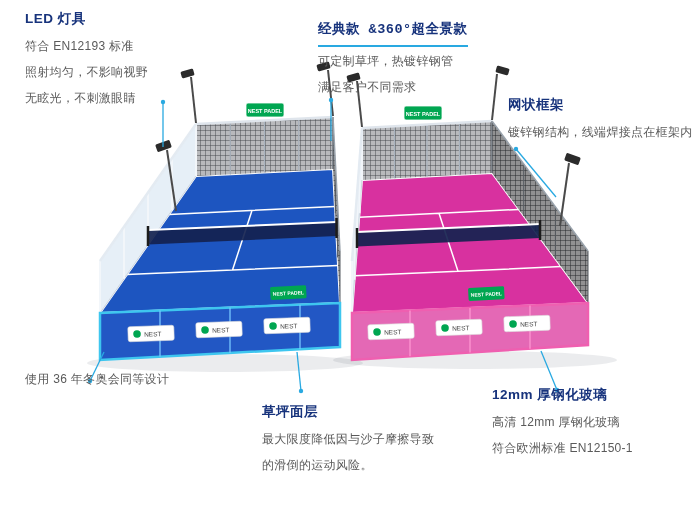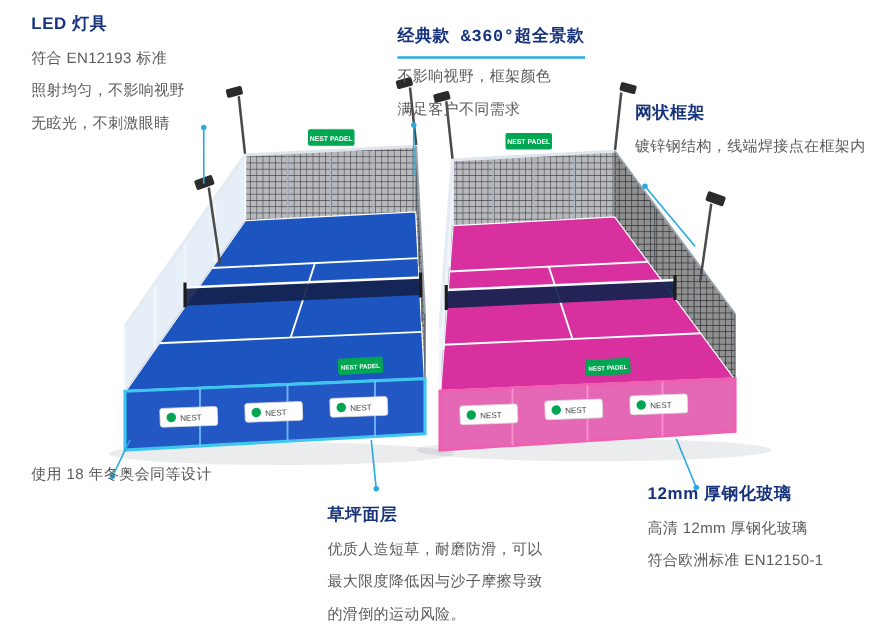--- a/index.html
+++ b/index.html
@@ -12,24 +12,24 @@
   .anno h3{
     font-size:13.5px;font-weight:bold;color:#17337c;margin:0 0 10px 0;
     letter-spacing:.5px;white-space:nowrap;
   }
   .anno p{
     font-size:12px;color:#5a5a5a;margin:0 0 9px 0;white-space:nowrap;letter-spacing:.3px;
   }
   .g-led{left:25px;top:10px;}
   .g-classic{left:318px;top:20px;font-family:Liberation Mono, monospace;}
   .g-classic h3{display:inline-block;padding-bottom:7px;border-bottom:2px solid #29a9e1;margin-bottom:6px;}
-  .g-mesh{left:508px;top:81px;}
+  .g-mesh{left:508px;top:96px;}
   .g-pillar{left:25px;top:371px;}
   .g-turf{left:262px;top:403px;}
-  .g-glass{left:518px;top:386px;}
+  .g-glass{left:492px;top:386px;}
 </style>
 </head>
 <body>
 
 <div class="canvas">
 
   <svg class="court-layer" viewBox="0 0 700 513">
     <defs>
       <pattern id="mesh" width="5" height="5" patternUnits="userSpaceOnUse">
         <rect width="5" height="5" fill="rgba(60,64,70,0.12)"></rect>
@@ -217,36 +217,35 @@
 
   <div class="anno g-led">
     <h3>LED 灯具</h3>
     <p>符合 EN12193 标准</p>
     <p>照射均匀，不影响视野</p>
     <p>无眩光，不刺激眼睛</p>
   </div>
 
   <div class="anno g-classic">
     <h3>经典款 &amp;360°超全景款</h3>
-    <p>不影响视野，框架颜色</p>
+    <p>可定制草坪，热镀锌钢管</p>
     <p>满足客户不同需求</p>
   </div>
 
   <div class="anno g-mesh">
     <h3>网状框架</h3>
     <p>镀锌钢结构，线端焊接点在框架内</p>
   </div>
 
   <div class="anno g-pillar">
-    <p>使用 18 年冬奥会同等设计</p>
+    <p>使用 36 年冬奥会同等设计</p>
   </div>
 
   <div class="anno g-turf">
     <h3>草坪面层</h3>
-    <p>优质人造短草，耐磨防滑，可以</p>
     <p>最大限度降低因与沙子摩擦导致</p>
     <p>的滑倒的运动风险。</p>
   </div>
 
   <div class="anno g-glass">
     <h3>12mm 厚钢化玻璃</h3>
     <p>高清 12mm 厚钢化玻璃</p>
     <p>符合欧洲标准 EN12150-1</p>
   </div>
 

